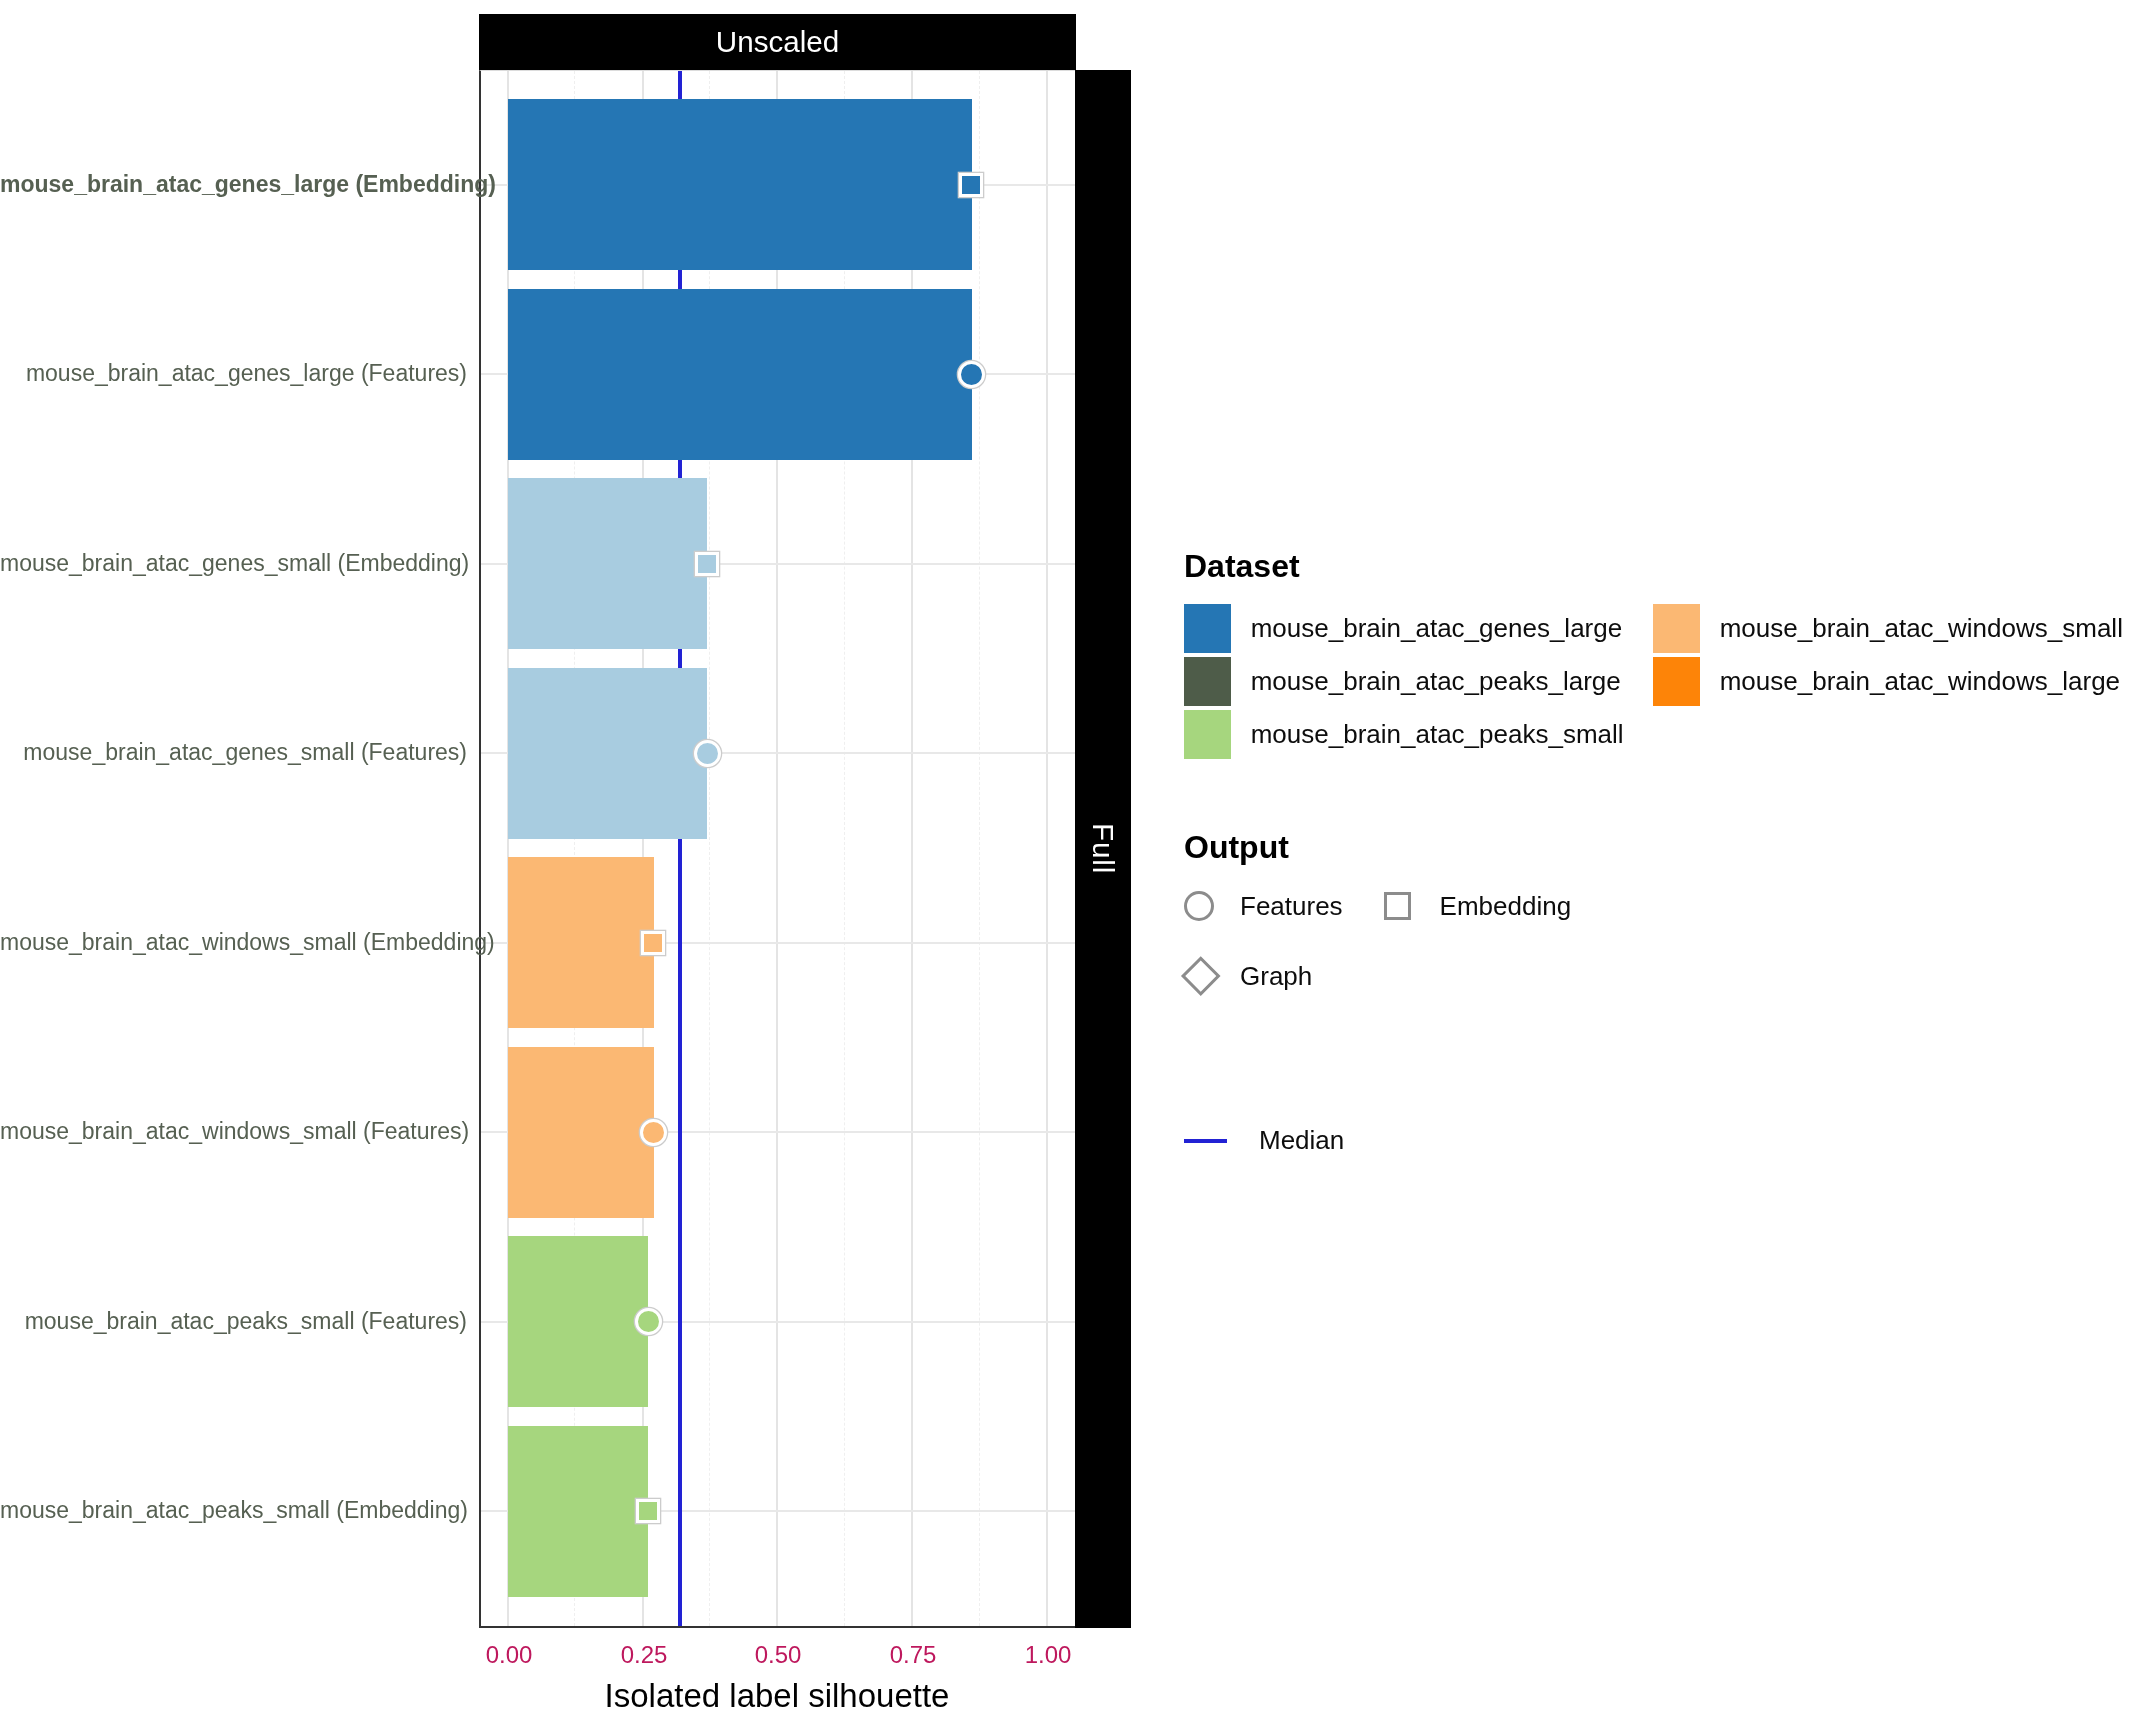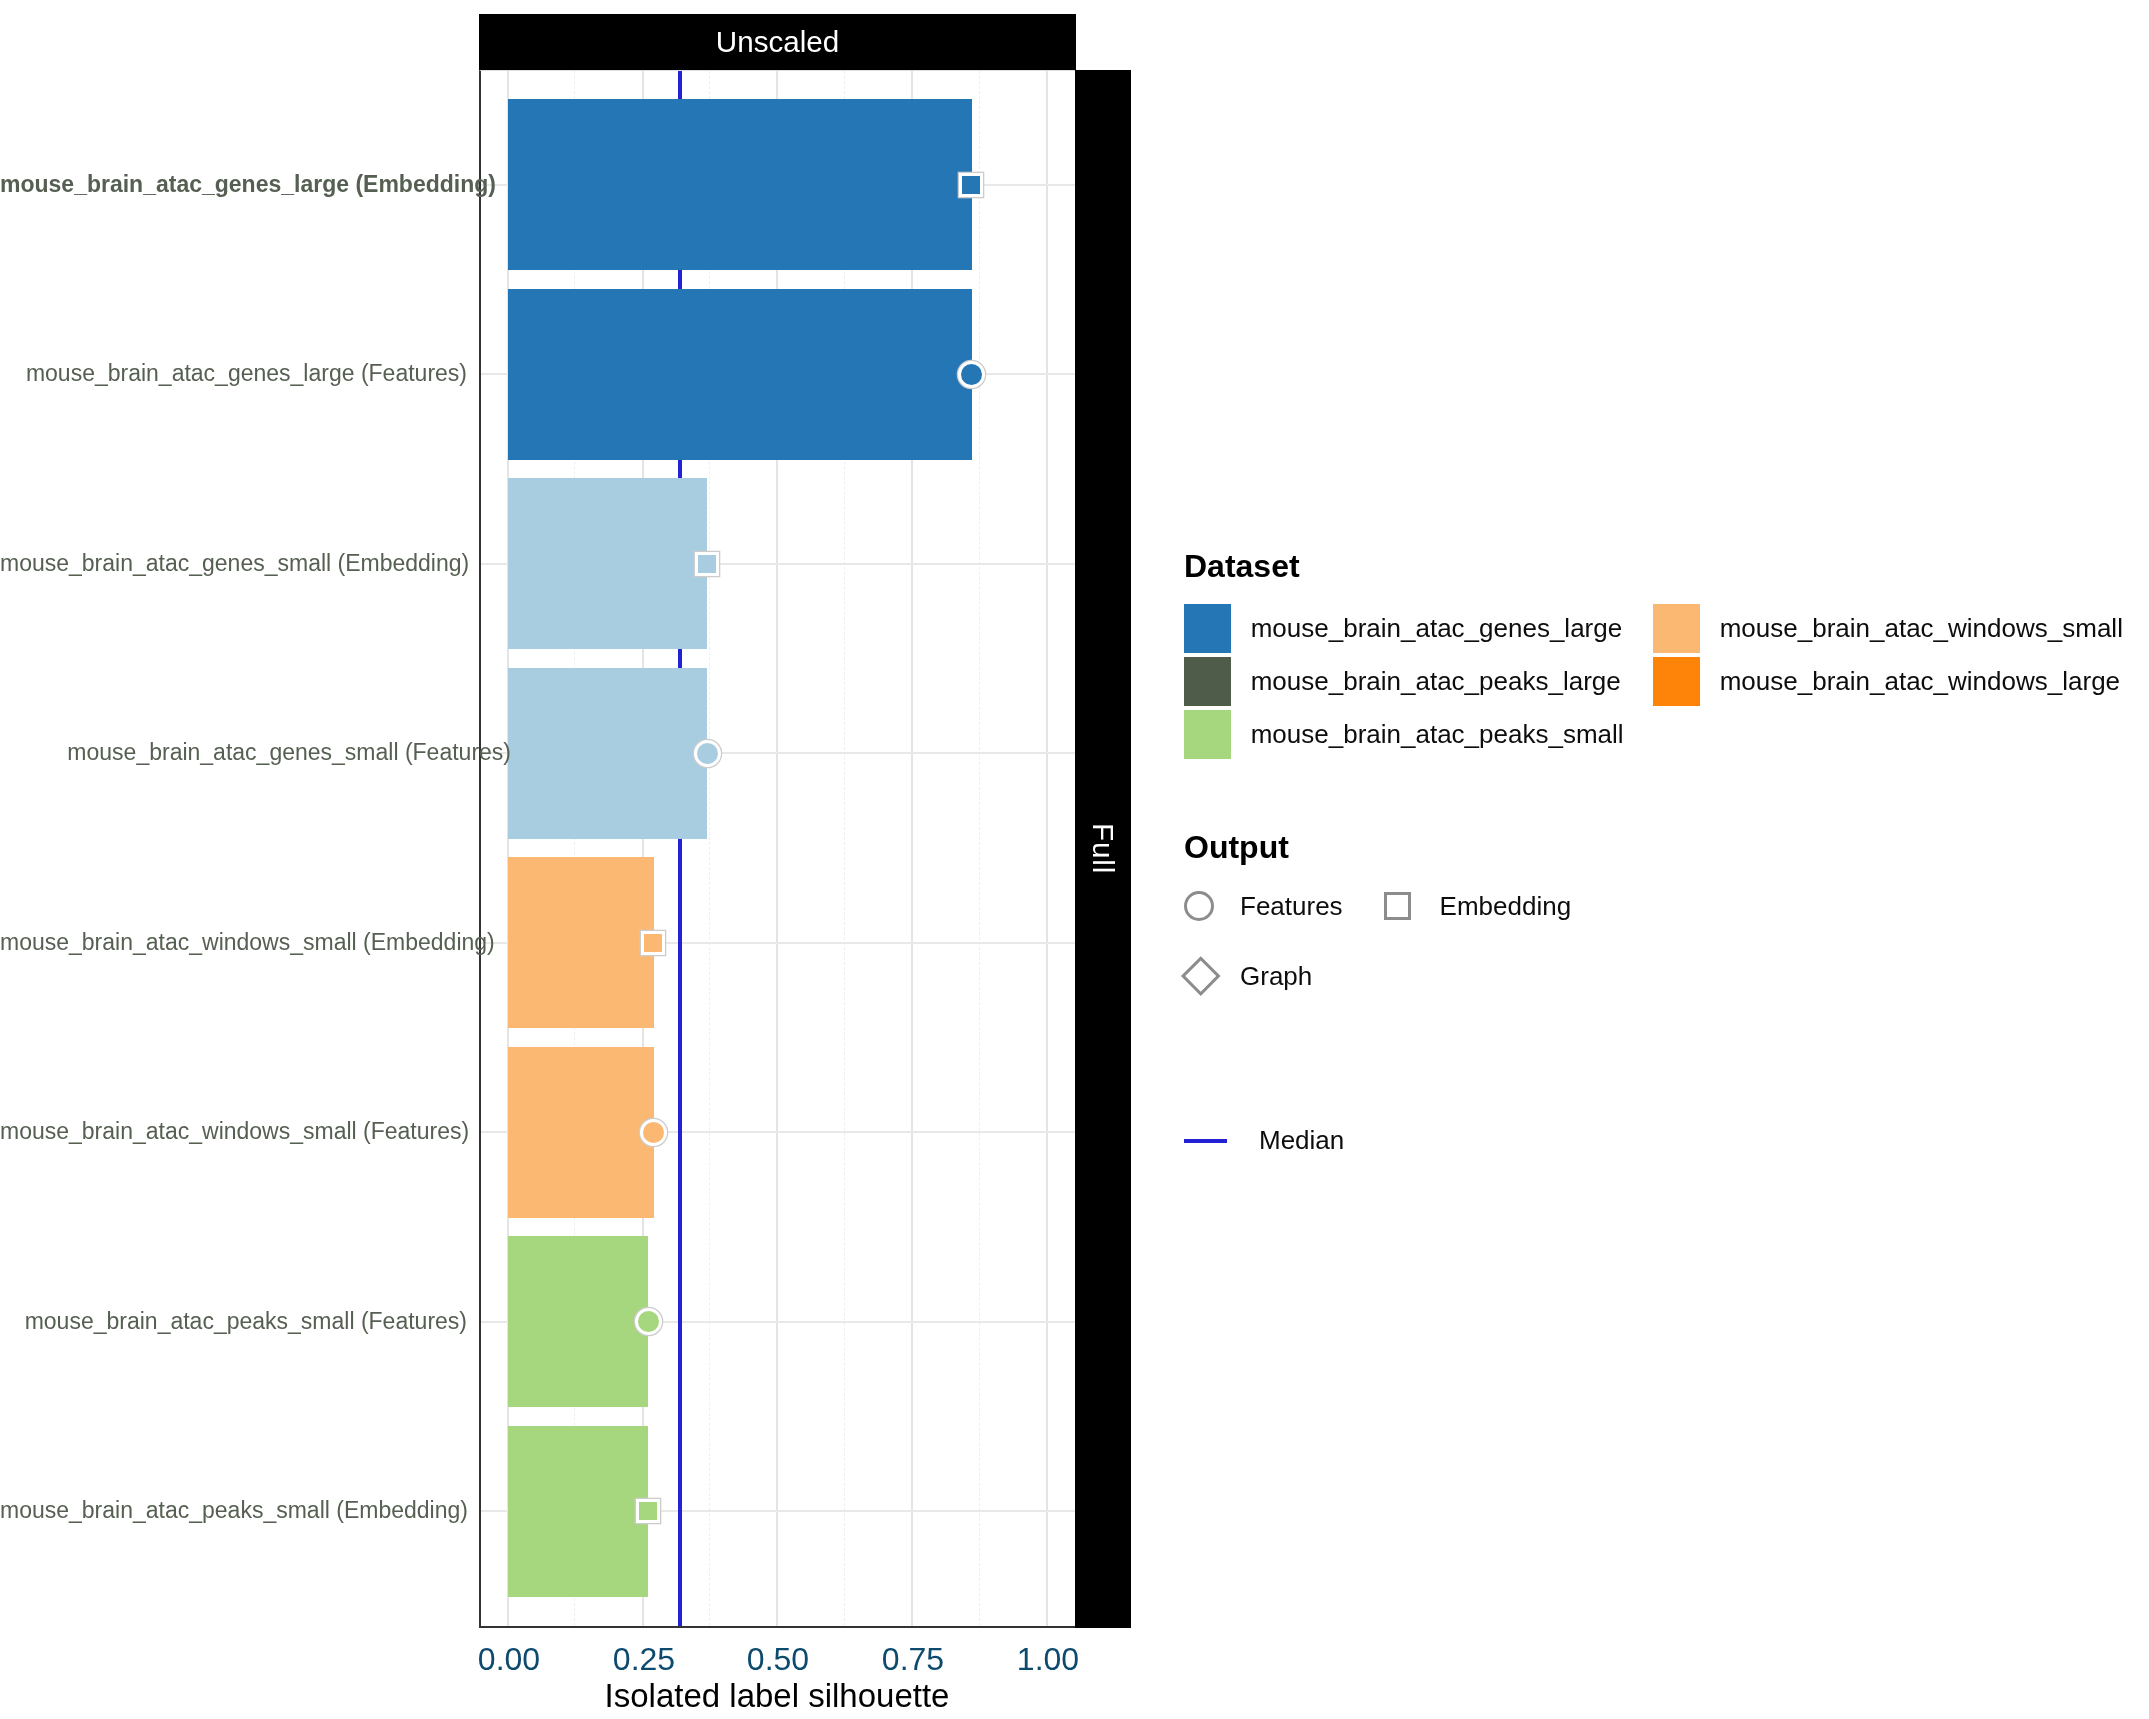--- a/index.html
+++ b/index.html
@@ -33,21 +33,21 @@
   .bar{position:absolute;}
   .marker{position:absolute;box-sizing:border-box;border:3.1px solid #ffffff;box-shadow:0 0 0 1.3px #cccccc;}
   .marker.circle{border-radius:50%;}
   
   .y-label{
     position:absolute;left:0;width:467px;text-align:right;
     font-size:23px;color:#566052;white-space:nowrap;transform:translateY(-50%);
   }
   .x-tick{
     position:absolute;top:1641px;transform:translateX(-50%);
-    font-size:32px;color:#0c4a6e;
+    font-size:24px;color:#be185d;
   }
   .x-axis-title{
     position:absolute;left:479px;width:596px;top:1677px;text-align:center;
     font-size:33px;color:#000;
   }
   
   .legend-title{position:absolute;left:1184px;font-size:32px;color:#000;font-weight:bold;}
   #legend-dataset{position:absolute;left:1184px;top:602px;width:965px;}
   .lg-grid{display:grid;grid-template-columns:469px 496px;grid-auto-flow:column;grid-template-rows:repeat(3,53px);}
   .lg-item{display:flex;align-items:center;height:53px;}
@@ -110,21 +110,21 @@
       <div class="bar" style="left: 27px; width: 140px; top: 1165px; height: 171px; background: rgb(166, 214, 126);"></div>
       <div class="marker circle" style="width: 27px; height: 27px; left: 154px; top: 1237px; background: rgb(166, 214, 126);"></div>
       <div class="bar" style="left: 27px; width: 140px; top: 1355px; height: 171px; background: rgb(166, 214, 126);"></div>
       <div class="marker square" style="width: 24px; height: 24px; left: 155px; top: 1428px; background: rgb(166, 214, 126);"></div>
     </div>
 
   <div id="ylabels">
       <div class="y-label" style="top: 184px; font-weight: bold;">mouse_brain_atac_genes_large (Embedding)</div>
       <div class="y-label" style="top: 373px;">mouse_brain_atac_genes_large (Features)</div>
       <div class="y-label" style="top: 563px;">mouse_brain_atac_genes_small (Embedding)</div>
-      <div class="y-label" style="top: 752px; margin-left: 44px;">mouse_brain_atac_genes_small (Features)</div>
+      <div class="y-label" style="top: 752px;">mouse_brain_atac_genes_small (Features)</div>
       <div class="y-label" style="top: 942px;">mouse_brain_atac_windows_small (Embedding)</div>
       <div class="y-label" style="top: 1131px;">mouse_brain_atac_windows_small (Features)</div>
       <div class="y-label" style="top: 1321px;">mouse_brain_atac_peaks_small (Features)</div>
       <div class="y-label" style="top: 1510px;">mouse_brain_atac_peaks_small (Embedding)</div>
     </div>
   <div id="xticks">
       <div class="x-tick" style="left: 509px;">0.00</div>
       <div class="x-tick" style="left: 644px;">0.25</div>
       <div class="x-tick" style="left: 778px;">0.50</div>
       <div class="x-tick" style="left: 913px;">0.75</div>

